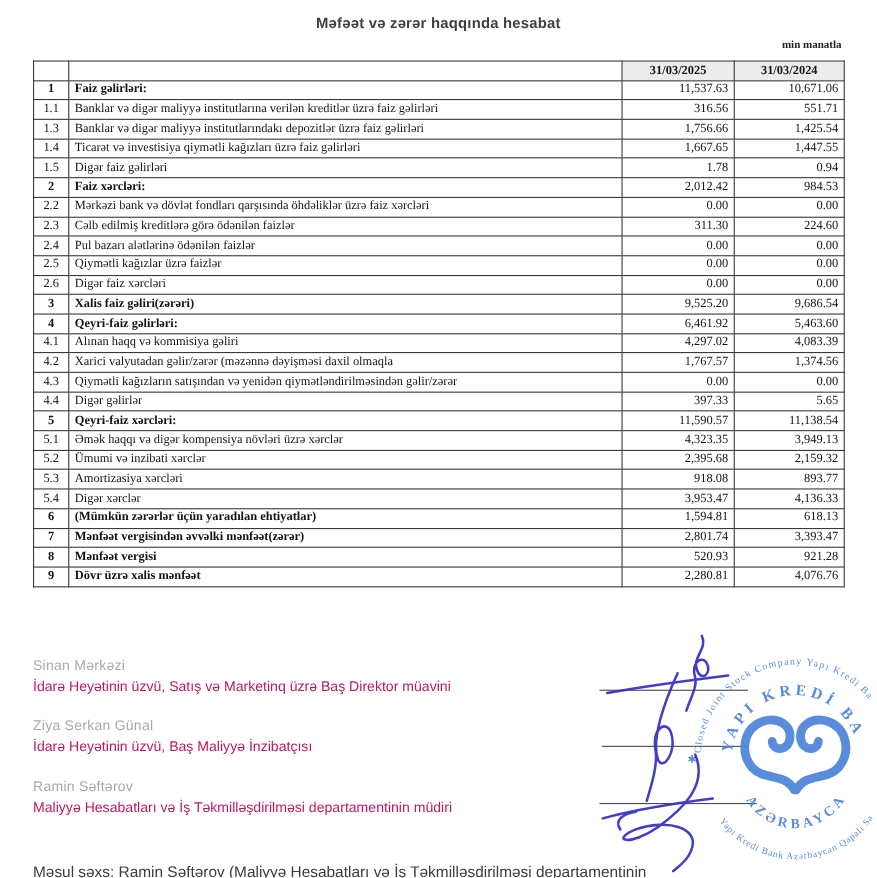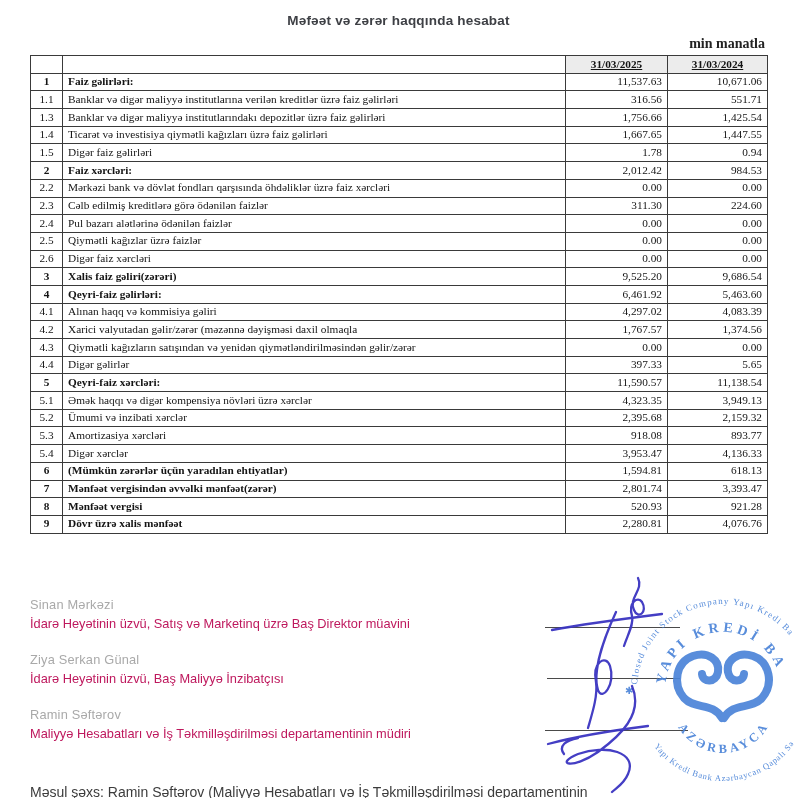--- a/index.html
+++ b/index.html
@@ -8,33 +8,33 @@
     position:relative; width:797px; height:798px; background:#ffffff;
     overflow:hidden; font-family:"Liberation Serif", serif; color:#1b1b1b;
   }
   .doc-title {
     position:absolute; top:13px; left:0; width:100%; text-align:center;
     font-family:"Liberation Sans", sans-serif; font-weight:bold;
     font-size:13.5px; color:#3e4045; letter-spacing:.2px;
   }
   .unit-note {
     position:absolute; top:36px; right:32px;
-    font-family:"Liberation Serif", serif; font-weight:bold; font-size:14px; color:#222;
+    font-family:"Liberation Serif", serif; font-weight:bold; font-size:10px; color:#222;
   }
   table.report {
     position:absolute; left:30px; top:55px; width:737px;
     border-collapse:collapse; table-layout:fixed;
     font-family:"Liberation Serif", serif; font-size:11.3px; color:#141414;
   }
   table.report td, table.report th {
     border:1px solid #3a3a3a; padding:1.6px 5px; height:16.8px;
     line-height:13.5px; overflow:hidden; white-space:nowrap;
     font-weight:normal; text-align:left; vertical-align:middle;
   }
-  table.report th.date-col { background:#ececec; text-align:center; font-weight:bold;text-decoration:underline; }
+  table.report th.date-col { background:#ececec; text-align:center; font-weight:bold; }
   table.report td.num { text-align:center; }
   table.report td.val { text-align:right; }
   table.report tr.section td.num, table.report tr.section td.lbl { font-weight:bold; }
   table.report tr.vbold td.val { font-weight:normal; }
   .signers { position:absolute; left:30px; top:597px; width:520px;
     font-family:"Liberation Sans", sans-serif; }
   .signer { margin-bottom:21px; }
   .signer .s-name { font-size:12.8px; color:#a9a9a9; margin-bottom:4px; letter-spacing:.2px; }
   .signer .s-title { font-size:12.8px; color:#be185d; }
   .responsible { position:absolute; left:30px; top:784px; width:600px;

